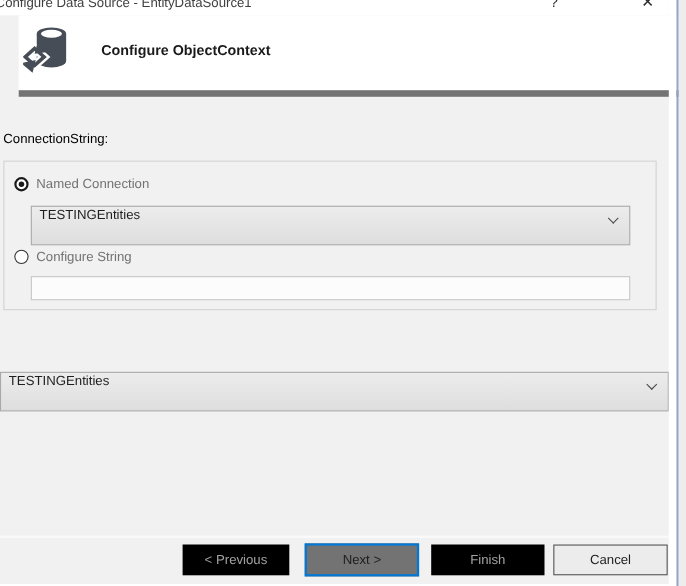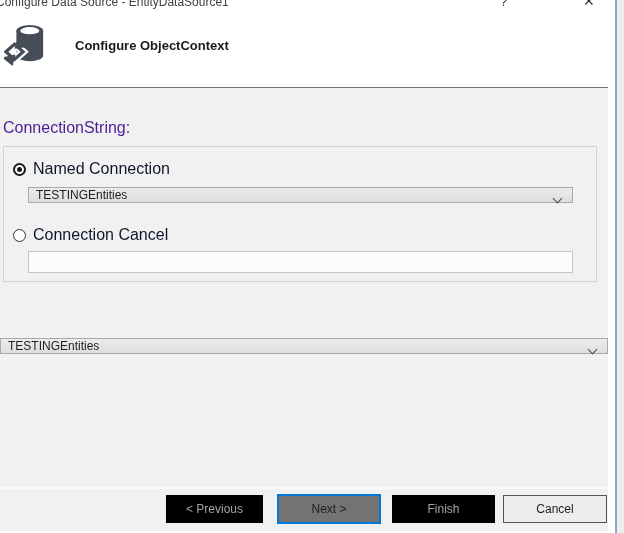--- a/index.html
+++ b/index.html
@@ -35,31 +35,31 @@
     position: absolute; top: -6px; left: 500px;
     font-size: 13px; color: #2b2b2b; cursor: default;
   }
   .titlebar .close-glyph {
     position: absolute; top: -7px; left: 583px;
     font-size: 14px; color: #2b2b2b; cursor: default;
   }
 
   
   .headerband {
-    position: absolute; top: 14px; left: 0; width: 608px; height: 74px;
-    background: #ffffff; border-bottom: 1px solid #737373;
+    position: absolute; top: 14px; left: 17px; width: 608px; height: 74px;
+    background: #ffffff; border-bottom: 6px solid #737373;
   }
   .wizard-icon { position: absolute; left: 4px; top: 7px; width: 42px; height: 50px; }
   .header-title {
     position: absolute; left: 75px; top: 24px;
     font-size: 13px; font-weight: bold; color: #1a1a1a;
   }
 
   
-  .field-label { position: absolute; font-size: 16px; color: #4c1d95; }
+  .field-label { position: absolute; font-size: 12px; color: #000000; }
   .lbl-connectionstring { left: 3px; top: 119px; }
   .lbl-container { left: 3px; top: 312px; }
 
   
   .groupbox {
     position: absolute; left: 3px; top: 146px; width: 594px; height: 136px;
     border: 1px solid #d3d3d3;
   }
 
   
@@ -68,28 +68,28 @@
   .radio-connstr { left: 13px; top: 226px; }
   .radio-circle {
     width: 13px; height: 13px; border-radius: 50%;
     border: 1px solid #333333; background: #ffffff;
     display: inline-flex; align-items: center; justify-content: center;
   }
   .radio-circle.checked { border: 2px solid #1a1a1a; }
   .radio-circle.checked::after {
     content: ""; width: 5px; height: 5px; border-radius: 50%; background: #1a1a1a;
   }
-  .radio-label { font-size: 16px; color: #0f172a; margin-left: 7px; white-space: nowrap; }
+  .radio-label { font-size: 12px; color: #737373; margin-left: 7px; white-space: nowrap; }
 
   
   .combo {
-    position: absolute; height: 16px;
+    position: absolute; height: 36px;
     background: linear-gradient(#ececec, #dedede);
     border: 1px solid #a9a9a9;
-    display: flex; align-items: flex-end;
+    display: flex; align-items: flex-start;
     font-size: 12px; color: #1e1e1e;
     padding-left: 7px; cursor: default;
   }
   .combo-named { left: 28px; top: 187px; width: 545px; }
   .combo-container { left: 0px; top: 338px; width: 608px; }
   .chevron {
     position: absolute; right: 11px; top: 7px;
     width: 7px; height: 7px;
     border-right: 1.6px solid #4c4c4c; border-bottom: 1.6px solid #4c4c4c;
     transform: rotate(45deg);
@@ -159,21 +159,21 @@
       <span class="radio-label">Named Connection</span>
     </div>
 
     <div class="combo combo-named">
       <span>TESTINGEntities</span>
       <span class="chevron"></span>
     </div>
 
     <div class="radio-row radio-connstr">
       <span class="radio-circle" id="radio-connstr-circle"></span>
-      <span class="radio-label">Connection Cancel</span>
+      <span class="radio-label">Configure String</span>
     </div>
 
     <input class="text-input" type="text" value="" style="">
 
 
     <div class="combo combo-container">
       <span>TESTINGEntities</span>
       <span class="chevron"></span>
     </div>
 

